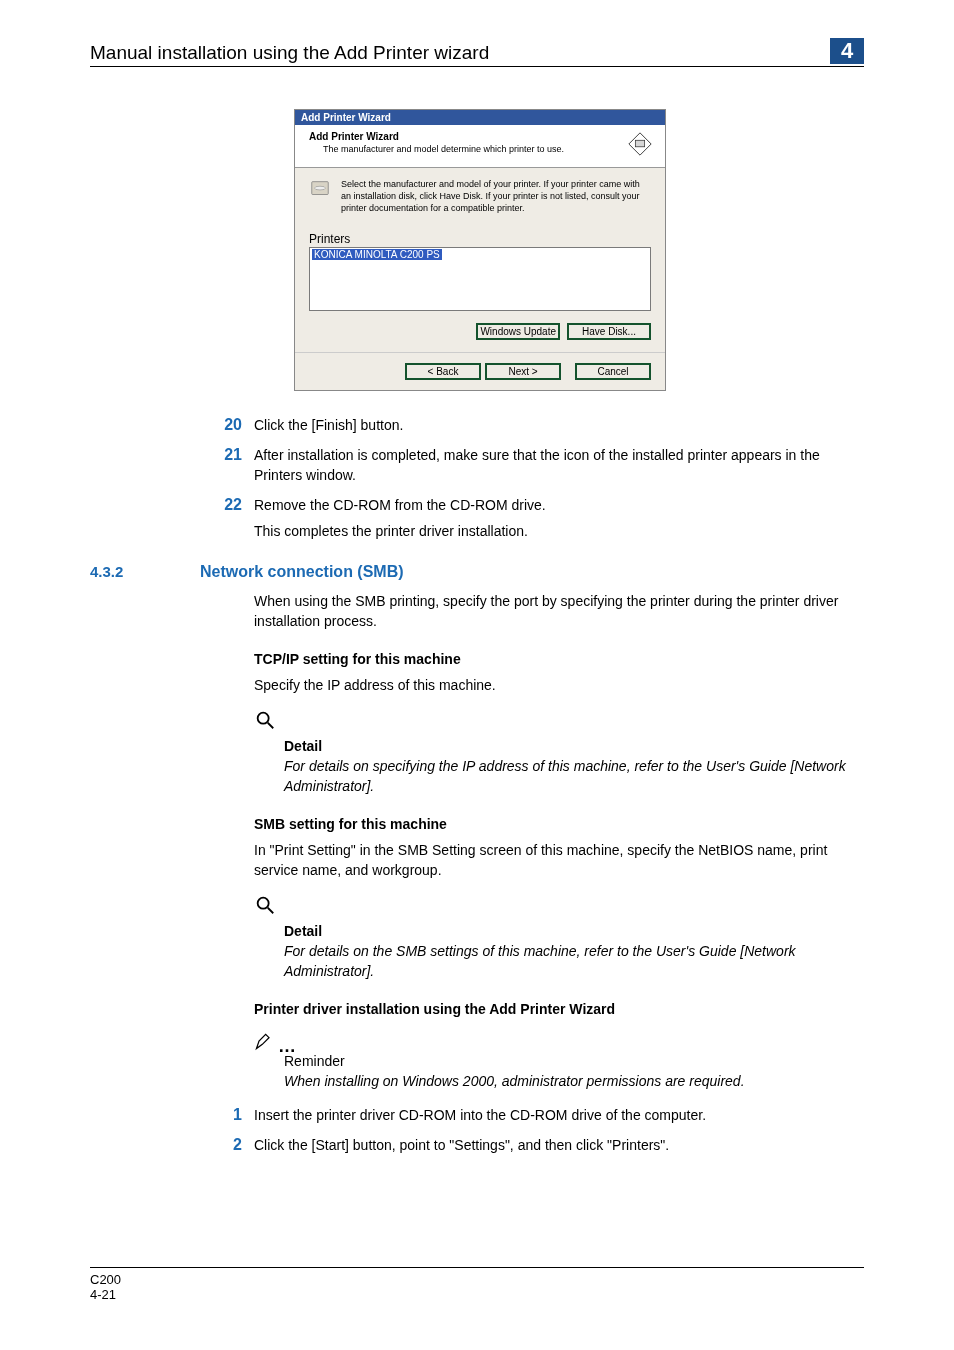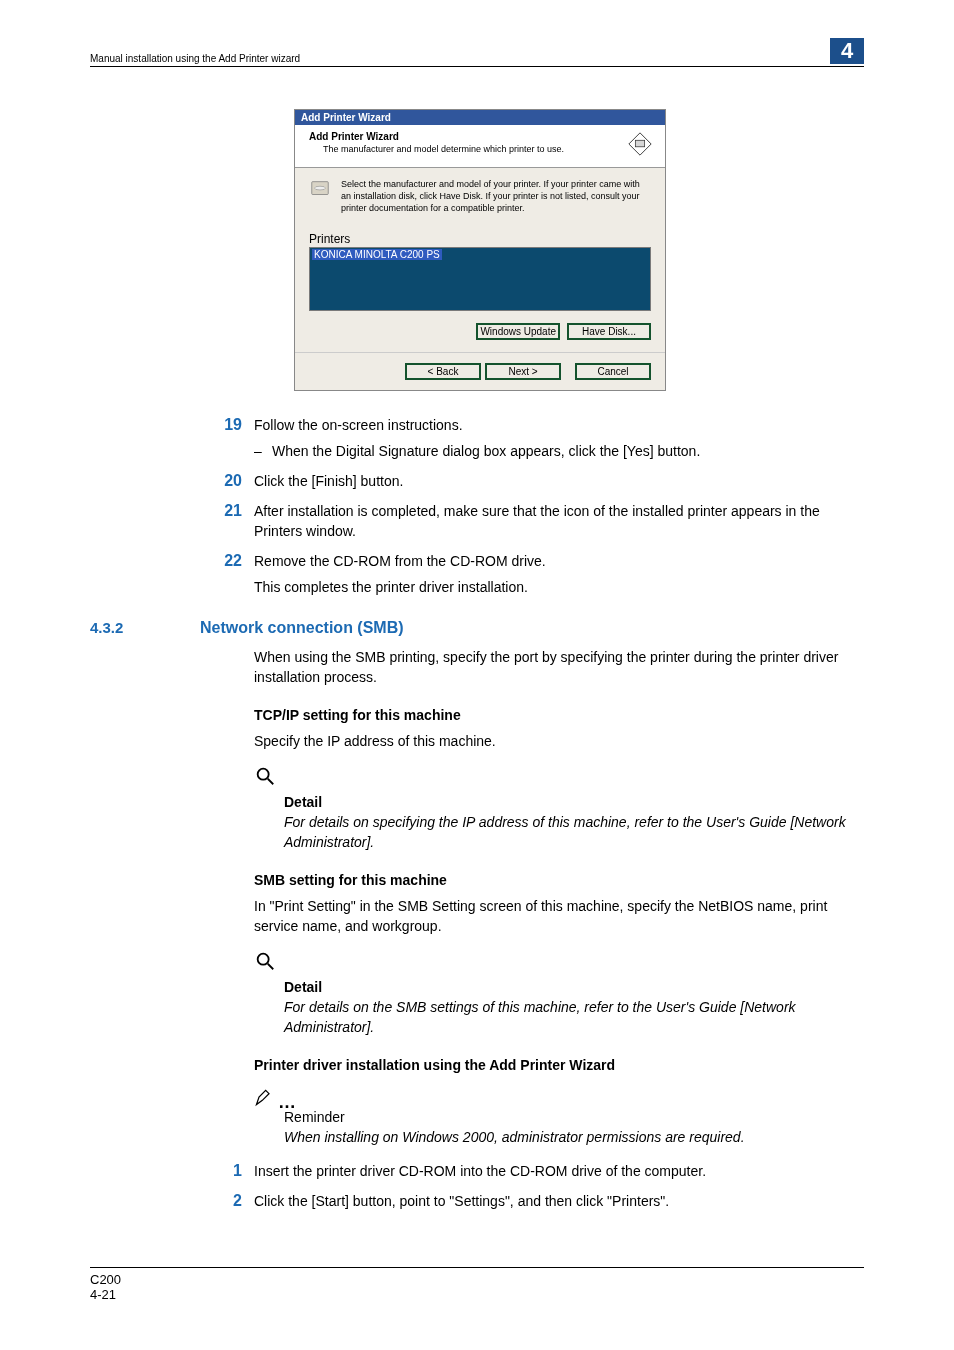--- a/index.html
+++ b/index.html
@@ -18,21 +18,21 @@
     padding: 38px 90px 40px 90px;
   }
   .topline {
     display: flex;
     justify-content: space-between;
     align-items: flex-end;
     border-bottom: 1px solid #000;
     padding-bottom: 2px;
   }
   .topline .title {
-    font-size: 10px;
+    font-size: 19px;
   }
   .chap-box {
     background: #1c4f8b;
     color: #fff;
     font-weight: bold;
     font-size: 22px;
     width: 34px;
     height: 26px;
     text-align: center;
     line-height: 26px;
@@ -146,21 +146,21 @@
   }
   .wizard .instr .itxt {
     font-size: 9px;
     line-height: 12px;
   }
   .wizard .plabel {
     font-size: 12px;
     margin-top: 18px;
   }
   .wizard .listbox {
-    background: #0c4a6e;
+    background: #ffffff;
     border: 1px solid #7a7a7a;
     height: 60px;
     padding: 1px 2px;
     font-size: 10px;
     margin-top: 1px;
   }
   .wizard .listbox .sel {
     background: #2f5bbf;
     color: #fff;
     display: inline-block;
@@ -244,30 +244,20 @@
           <span class="wbtn">Windows Update</span>
           <span class="wbtn">Have Disk...</span>
         </div>
       </div>
       <div class="footer">
         <span class="wbtn group-left">&lt; Back</span><span class="wbtn">Next &gt;</span><span class="gap"></span><span class="wbtn">Cancel</span>
       </div>
     </div>
 
     <div class="steps-indent">
-      <div class="step">
-        <div class="step-num">19</div>
-        <div class="step-body">
-          <span>Follow the on-screen instructions.</span>
-          <div class="sub-bullet">
-            <span class="dash">–</span>
-            <span>When the Digital Signature dialog box appears, click the [Yes] button.</span>
-          </div>
-        </div>
-      </div>
       <div class="step" style="margin-top:10px">
         <div class="step-num">20</div>
         <div class="step-body">Click the [Finish] button.</div>
       </div>
       <div class="step" style="margin-top:10px">
         <div class="step-num">21</div>
         <div class="step-body">After installation is completed, make sure that the icon of the installed printer appears in the Printers window.</div>
       </div>
       <div class="step" style="margin-top:10px">
         <div class="step-num">22</div>

